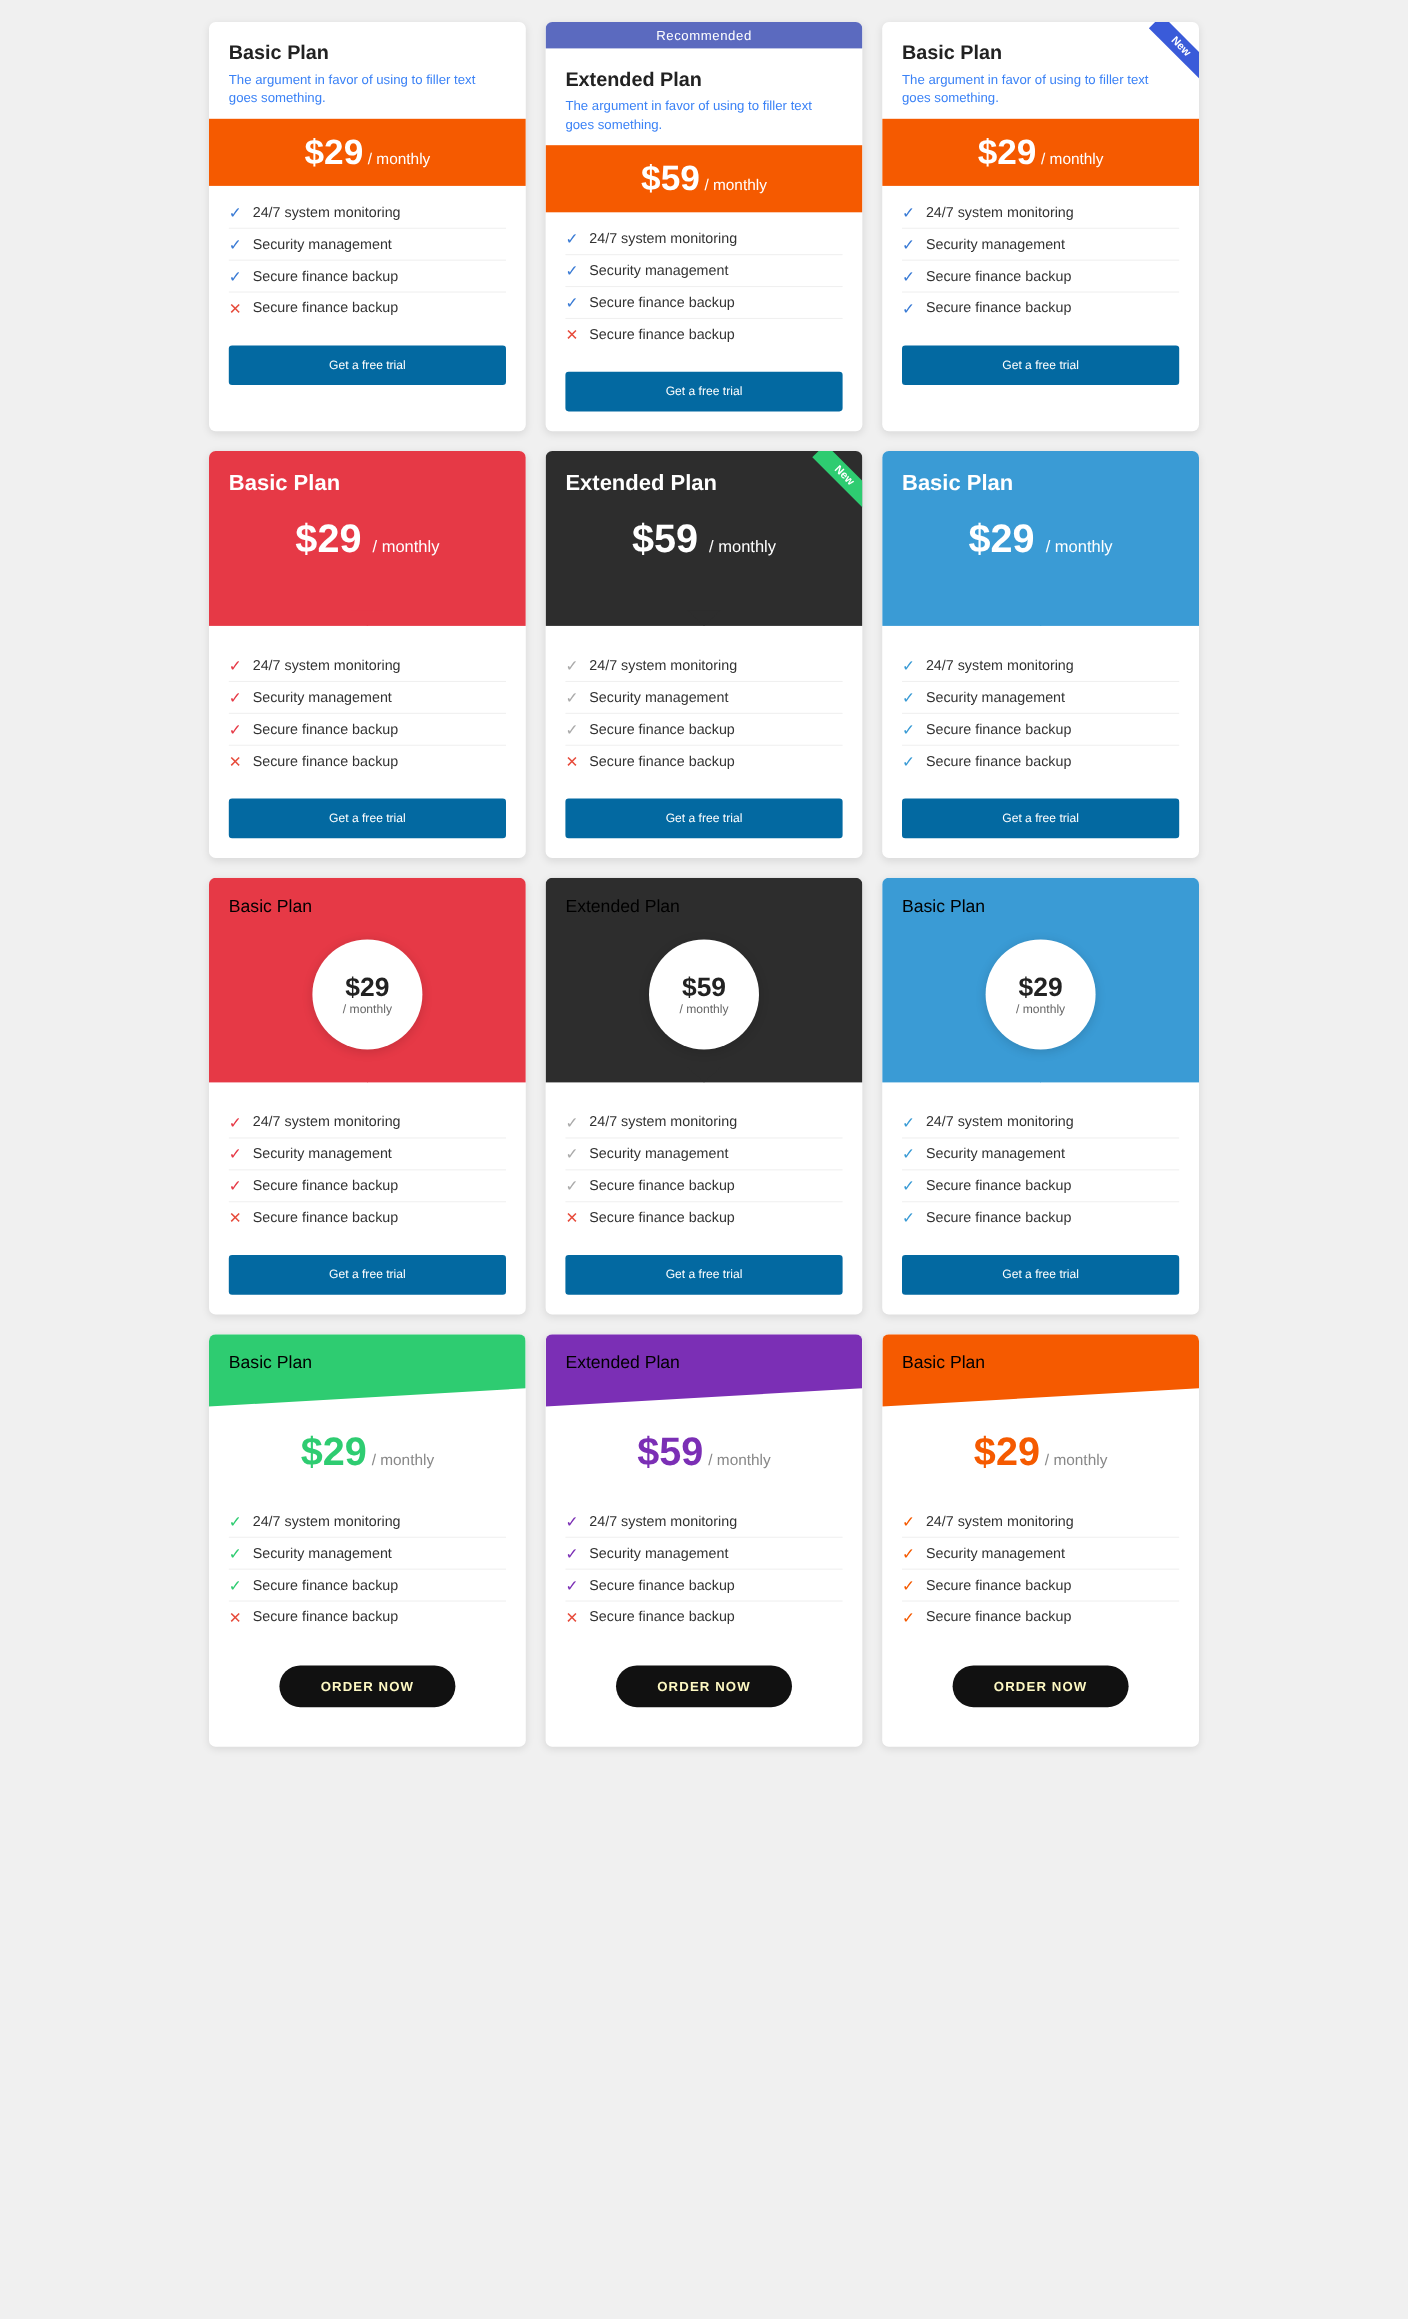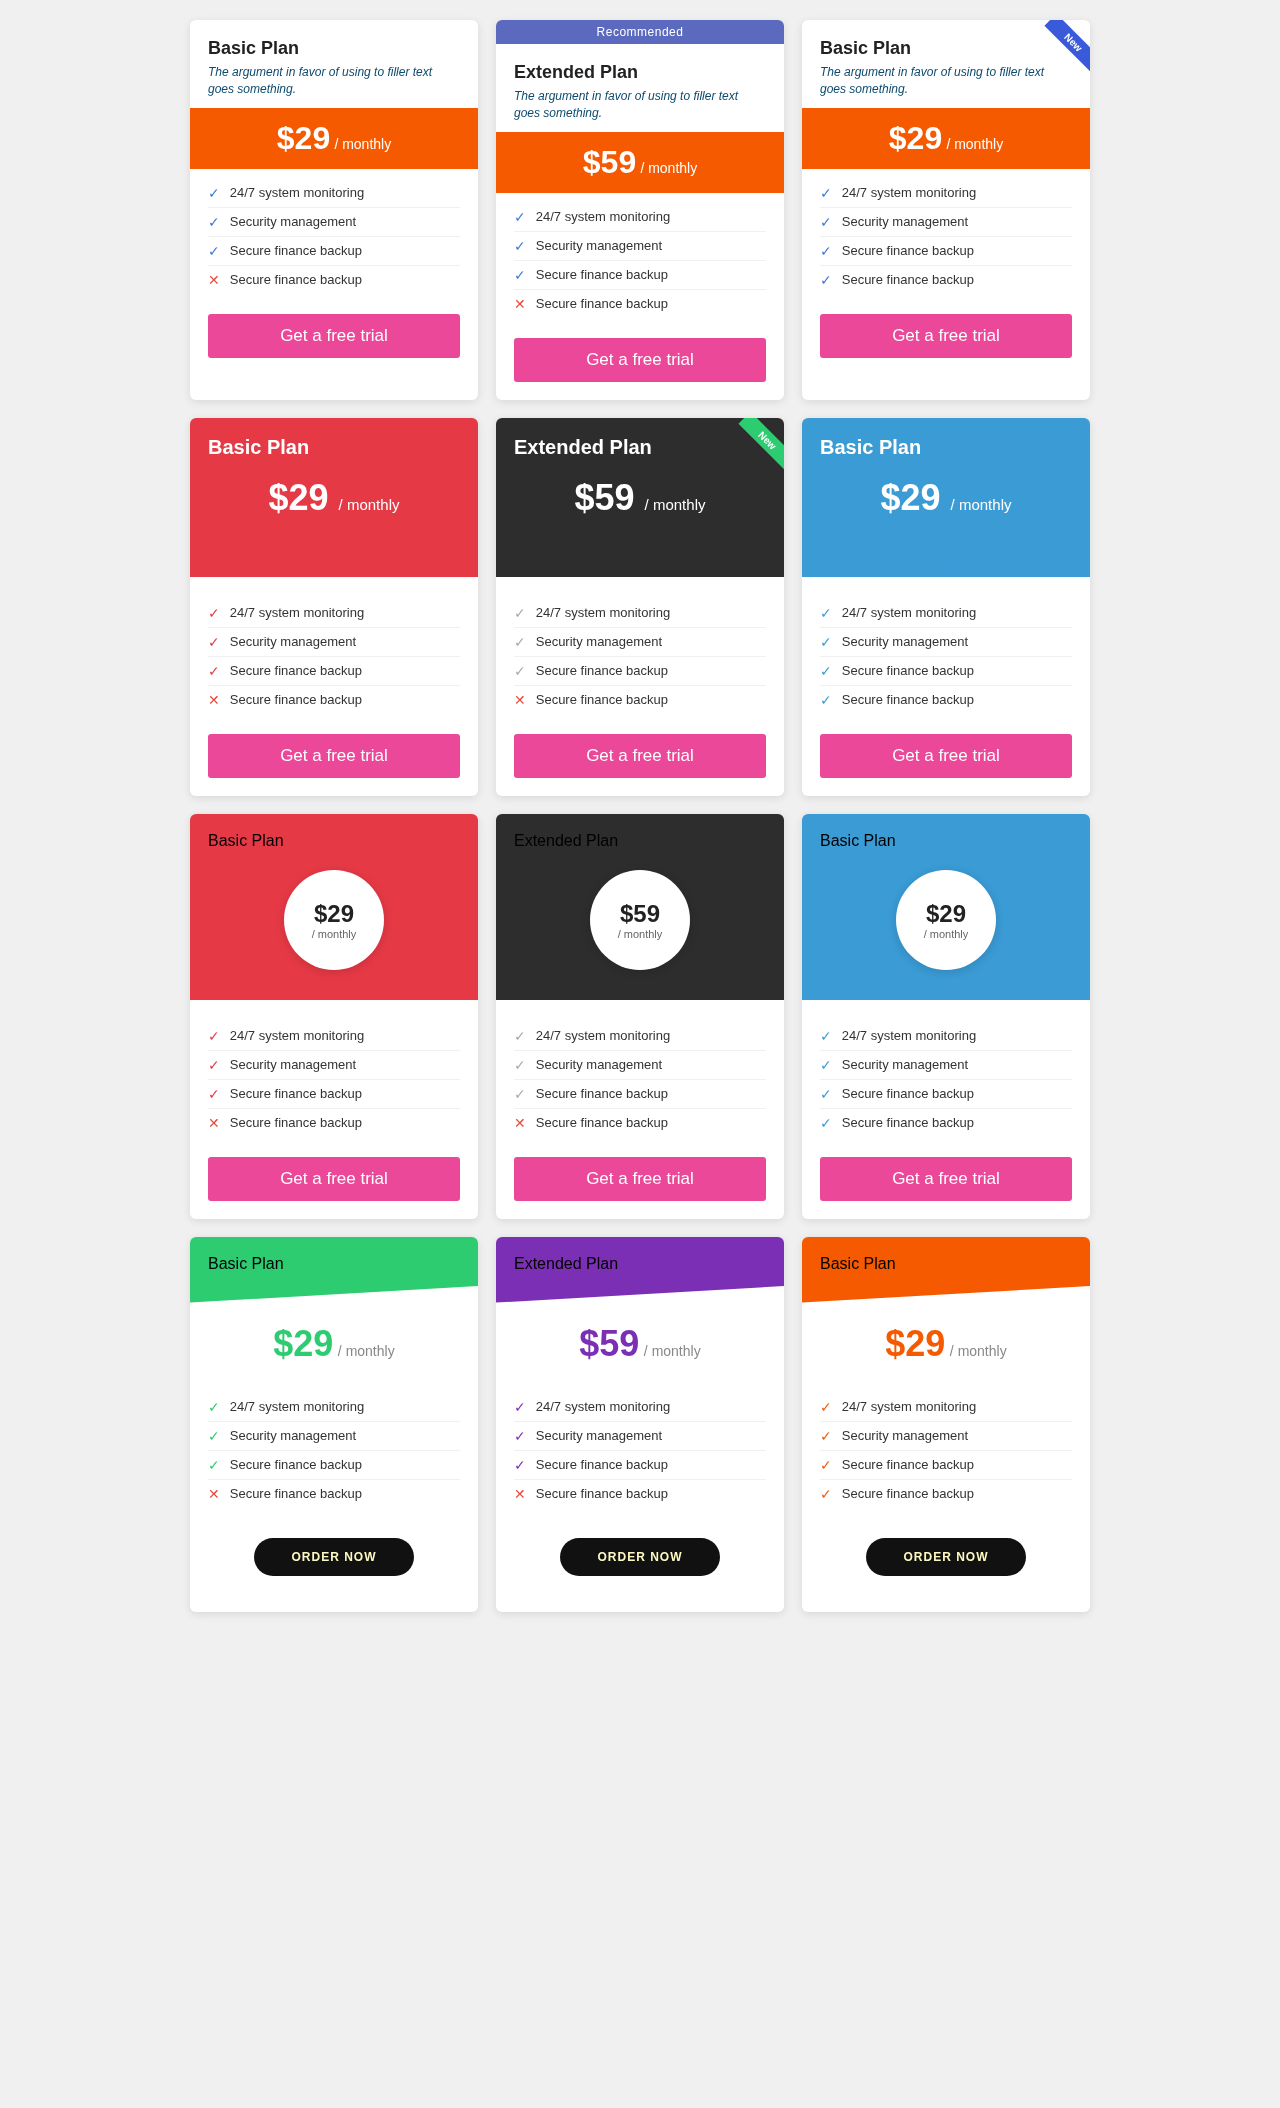--- a/index.html
+++ b/index.html
@@ -26,24 +26,23 @@
     .card-row1 .card-header {
       padding: 18px 18px 10px;
     }
     .card-row1 .plan-name {
       font-size: 18px;
       font-weight: 700;
       color: #222;
     }
     .card-row1 .plan-desc {
       font-size: 12px;
-      color: #0c4a6e;
+      color: #3b82f6;
       margin-top: 5px;
       line-height: 1.4;
-      font-style: italic;
     }
     .price-bar-orange {
       background: #f55a00;
       color: #fff;
       text-align: center;
       padding: 12px;
       font-size: 15px;
     }
     .price-bar-orange .price-amount {
       font-size: 32px;
@@ -63,25 +62,25 @@
       font-size: 13px;
       color: #333;
       border-bottom: 1px solid #f0f0f0;
     }
     .feature-item:last-child { border-bottom: none; }
     .check-icon { color: #3a7bd5; margin-right: 10px; font-size: 14px; }
     .cross-icon { color: #e74c3c; margin-right: 10px; font-size: 14px; }
     .check-green { color: #2ecc71; margin-right: 10px; font-size: 14px; }
     .btn-black {
       display: block;
-      background: #ec4899;
+      background: #0369a1;
       color: #fff;
       text-align: center;
       padding: 12px;
-      font-size: 17px;
+      font-size: 11px;
       margin: 10px 18px 18px;
       border-radius: 3px;
       cursor: pointer;
       border: none;
       width: calc(100% - 36px);
     }
 
     
     .recommended-banner {
       background: #5b6abf;

